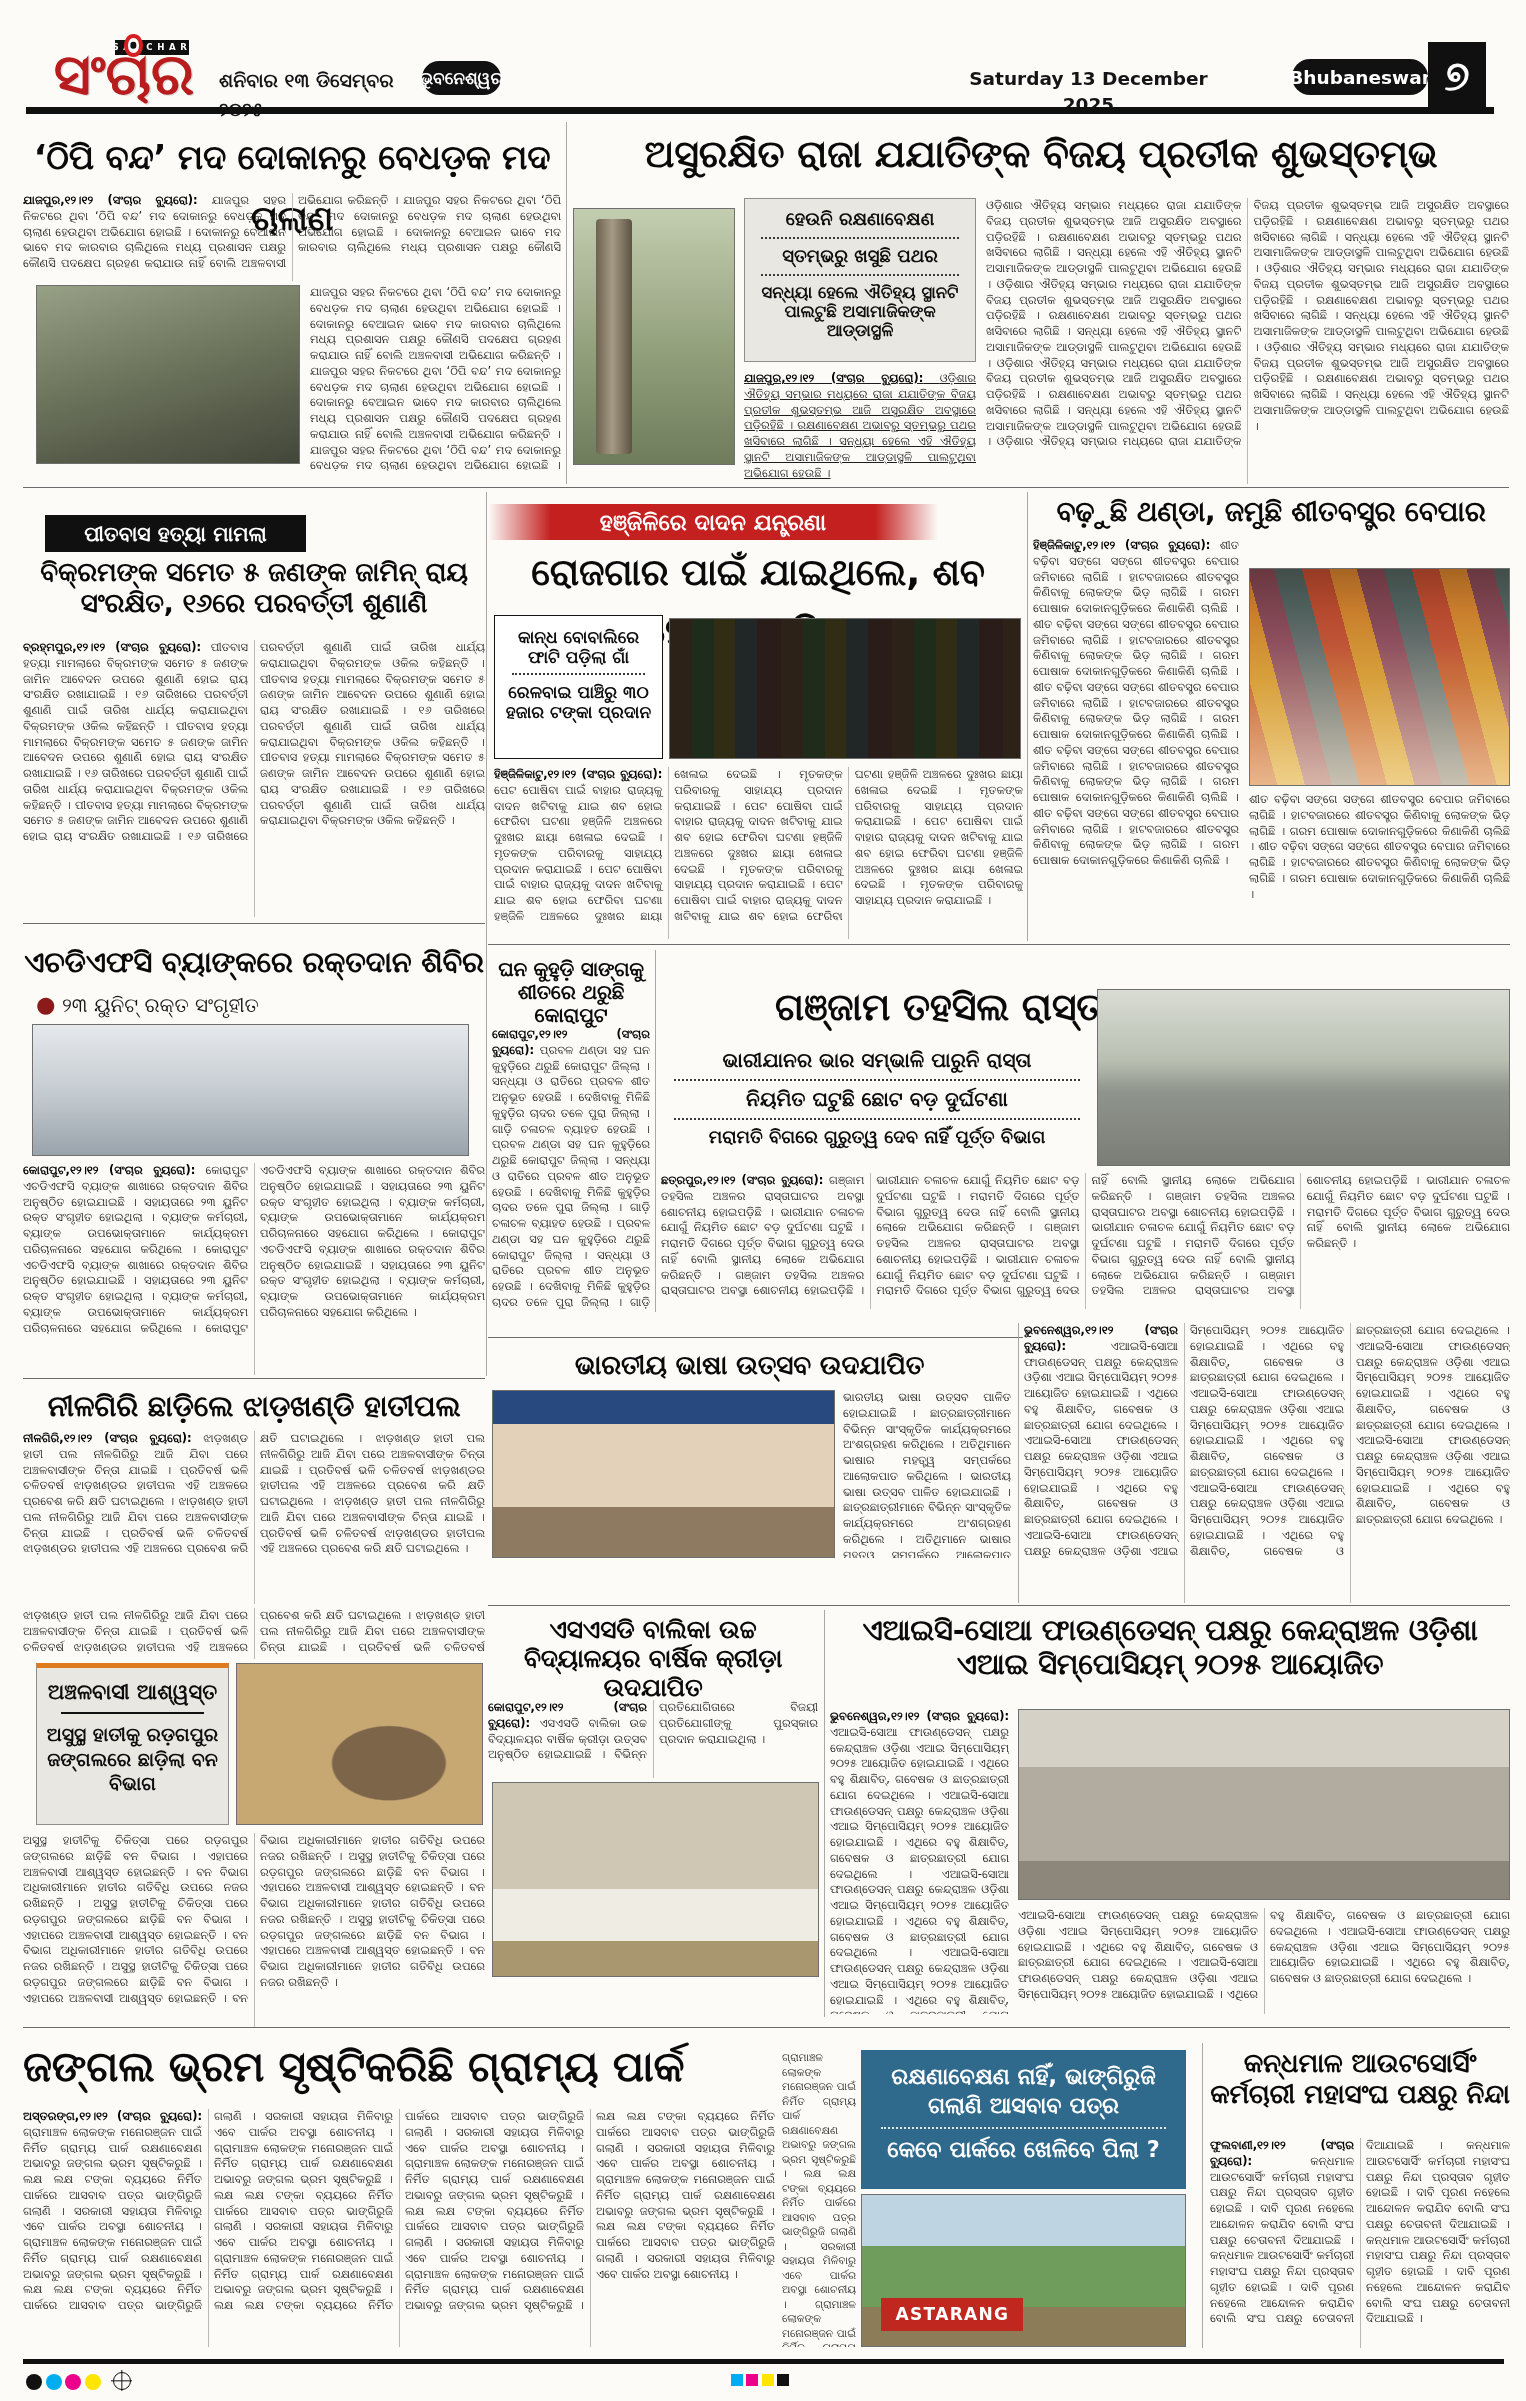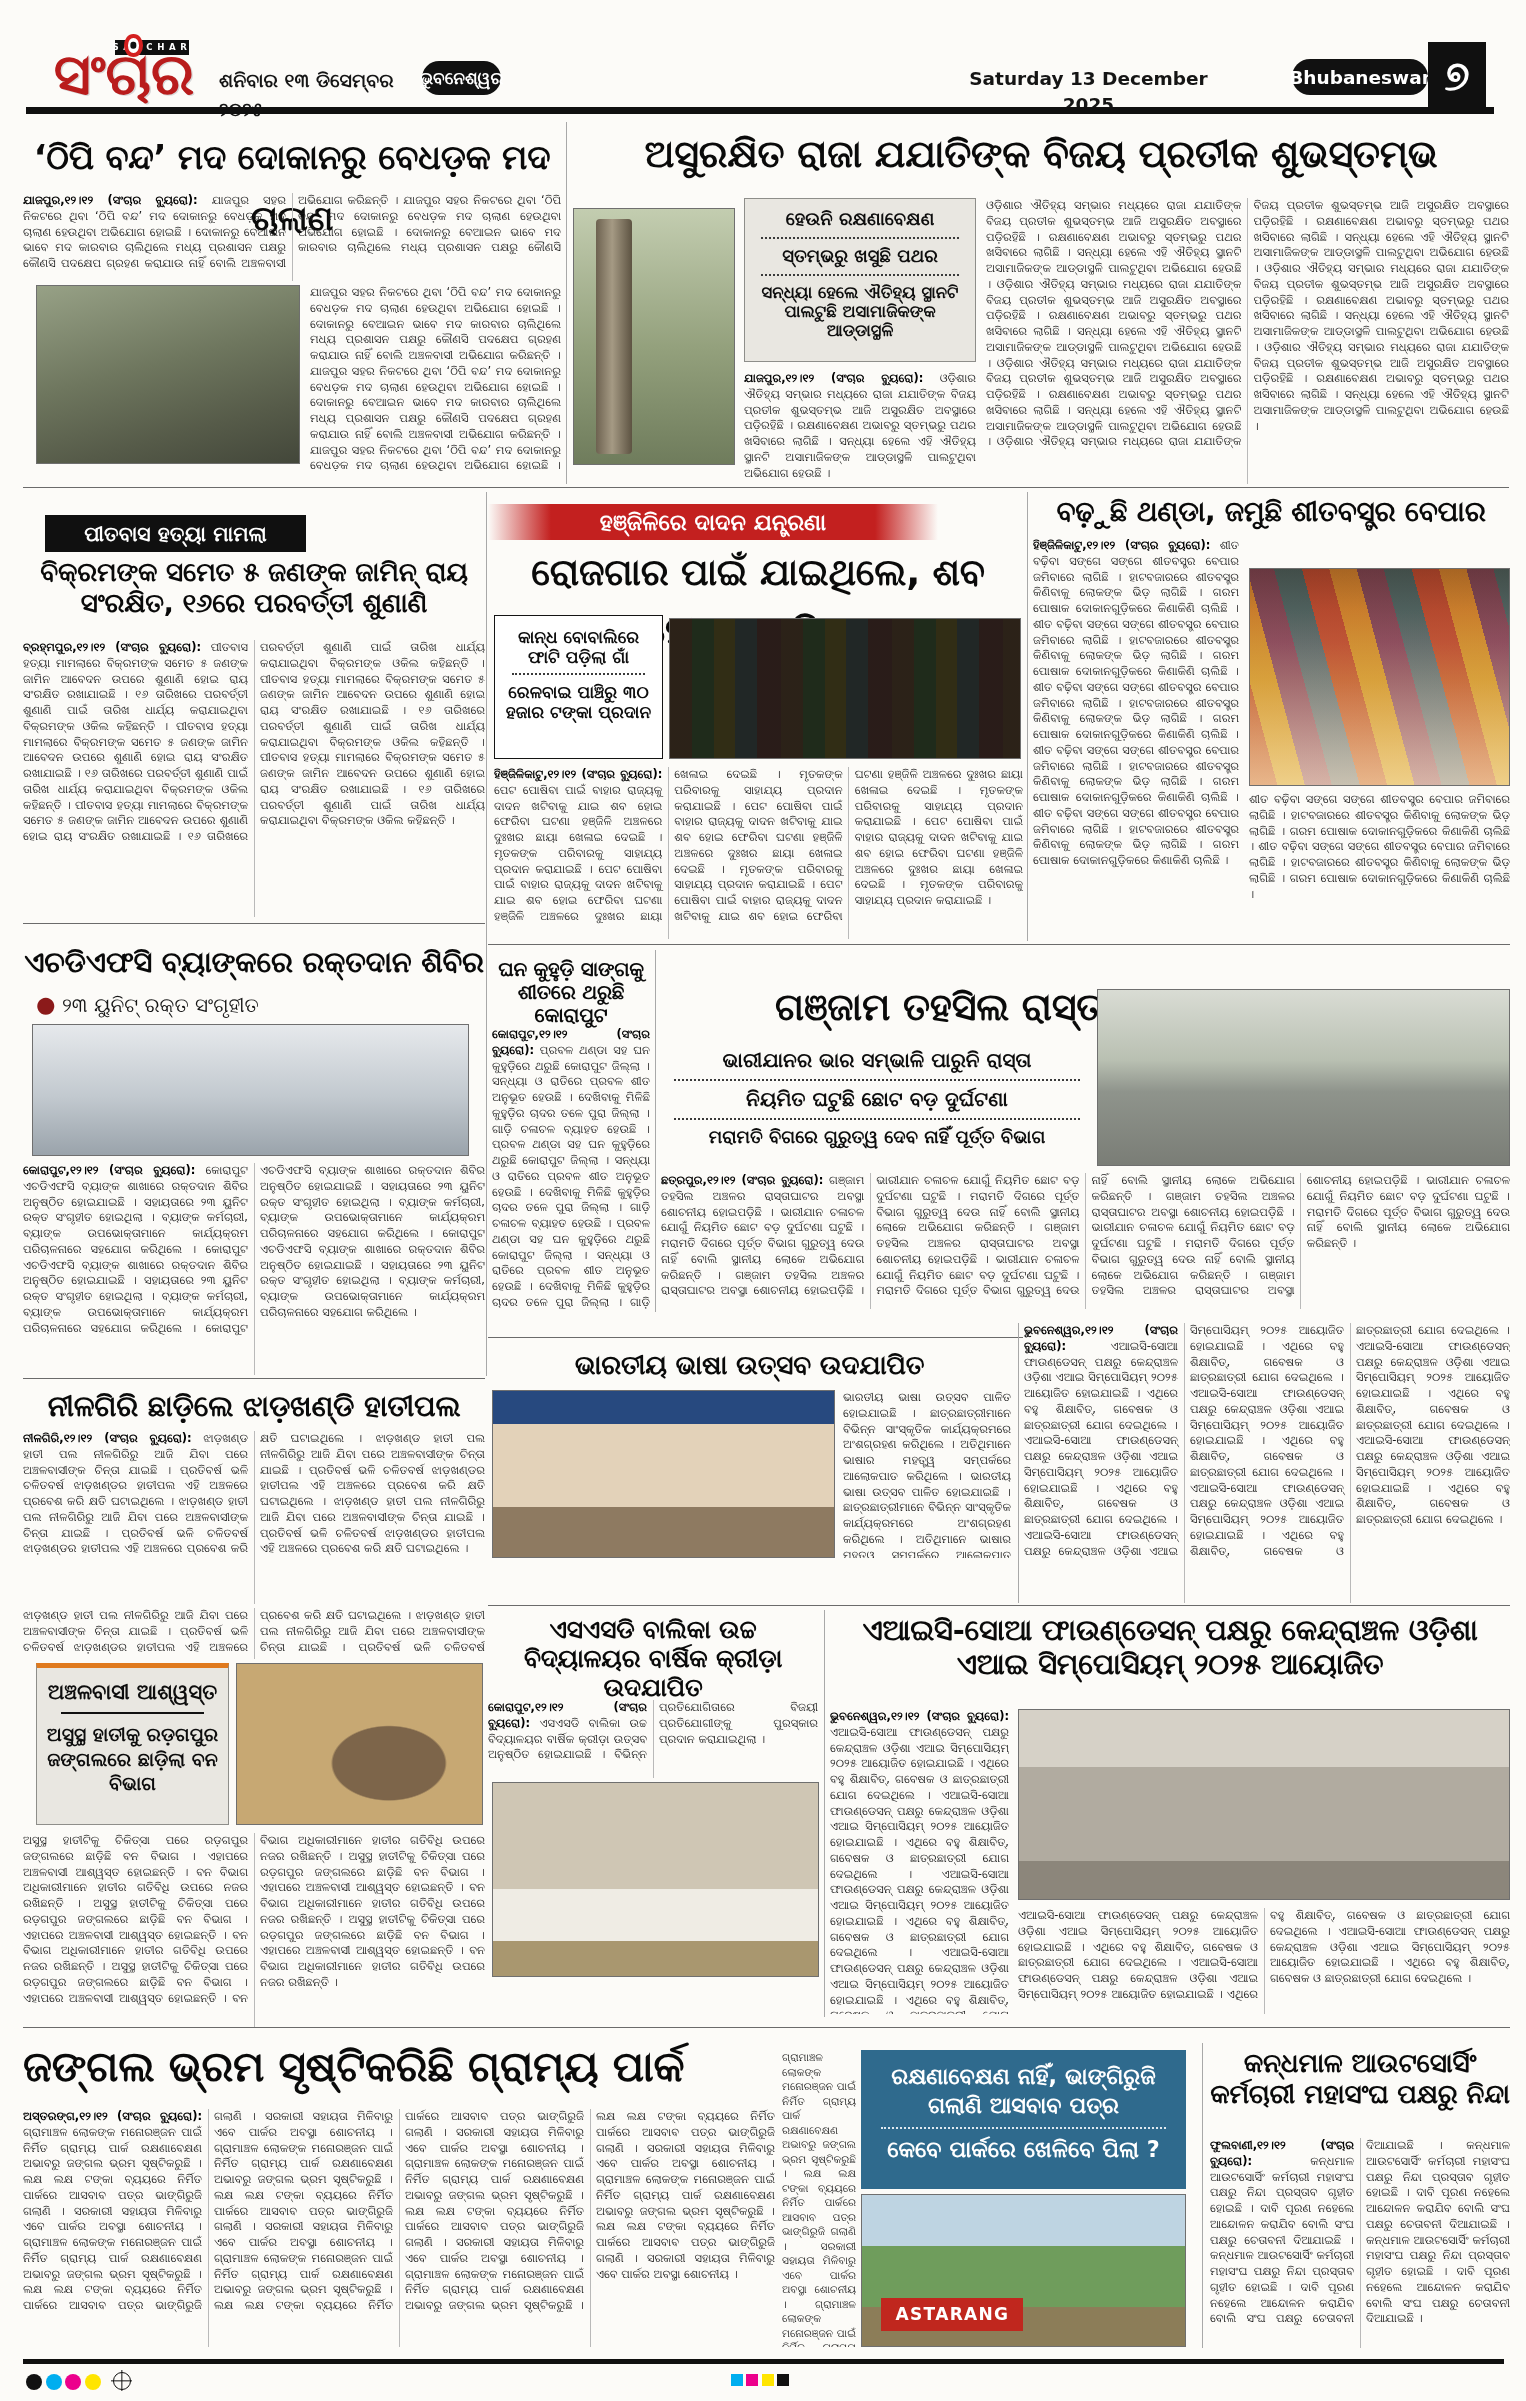--- a/index.html
+++ b/index.html
@@ -102,21 +102,21 @@
     </div>
 
   <div class="abs graybox" style="left:744px;top:198px;width:232px;height:164px;font-size:18px;padding:9.2px 5.3px;">
     <div>ହେଉନି ରକ୍ଷଣାବେକ୍ଷଣ</div>
     <div class="dotsep"></div>
     <div>ସ୍ତମ୍ଭରୁ ଖସୁଛି ପଥର</div>
     <div class="dotsep"></div>
     <div style="font-size:16.5px;">ସନ୍ଧ୍ୟା ହେଲେ ଐତିହ୍ୟ ସ୍ଥାନଟି ପାଲଟୁଛି ଅସାମାଜିକଙ୍କ ଆଡ୍ଡାସ୍ଥଳି</div>
   </div>
 
-  <div class="abs bodytxt" style="left:744px;top:371px;width:232px;height:114px;">
+  <div class="abs bodytxt" style="left:744px;top:371px;width:232px;height:114px;text-decoration:underline;">
     <b class="dateline-bold">ଯାଜପୁର,୧୨।୧୨ (ସଂଚାର ବ୍ୟୁରୋ):</b>
     <span>ଓଡ଼ିଶାର ଐତିହ୍ୟ ସମ୍ଭାର ମଧ୍ୟରେ ରାଜା ଯଯାତିଙ୍କ ବିଜୟ ପ୍ରତୀକ ଶୁଭସ୍ତମ୍ଭ ଆଜି ଅସୁରକ୍ଷିତ ଅବସ୍ଥାରେ ପଡ଼ିରହିଛି । ରକ୍ଷଣାବେକ୍ଷଣ ଅଭାବରୁ ସ୍ତମ୍ଭରୁ ପଥର ଖସିବାରେ ଲାଗିଛି । ସନ୍ଧ୍ୟା ହେଲେ ଏହି ଐତିହ୍ୟ ସ୍ଥାନଟି ଅସାମାଜିକଙ୍କ ଆଡ୍ଡାସ୍ଥଳି ପାଲଟୁଥିବା ଅଭିଯୋଗ ହେଉଛି ।</span>
   </div>
 
   <div class="abs bodytxt cols2" style="left:986px;top:198px;width:523px;height:286px;">
     <span>ଓଡ଼ିଶାର ଐତିହ୍ୟ ସମ୍ଭାର ମଧ୍ୟରେ ରାଜା ଯଯାତିଙ୍କ ବିଜୟ ପ୍ରତୀକ ଶୁଭସ୍ତମ୍ଭ ଆଜି ଅସୁରକ୍ଷିତ ଅବସ୍ଥାରେ ପଡ଼ିରହିଛି । ରକ୍ଷଣାବେକ୍ଷଣ ଅଭାବରୁ ସ୍ତମ୍ଭରୁ ପଥର ଖସିବାରେ ଲାଗିଛି । ସନ୍ଧ୍ୟା ହେଲେ ଏହି ଐତିହ୍ୟ ସ୍ଥାନଟି ଅସାମାଜିକଙ୍କ ଆଡ୍ଡାସ୍ଥଳି ପାଲଟୁଥିବା ଅଭିଯୋଗ ହେଉଛି । ଓଡ଼ିଶାର ଐତିହ୍ୟ ସମ୍ଭାର ମଧ୍ୟରେ ରାଜା ଯଯାତିଙ୍କ ବିଜୟ ପ୍ରତୀକ ଶୁଭସ୍ତମ୍ଭ ଆଜି ଅସୁରକ୍ଷିତ ଅବସ୍ଥାରେ ପଡ଼ିରହିଛି । ରକ୍ଷଣାବେକ୍ଷଣ ଅଭାବରୁ ସ୍ତମ୍ଭରୁ ପଥର ଖସିବାରେ ଲାଗିଛି । ସନ୍ଧ୍ୟା ହେଲେ ଏହି ଐତିହ୍ୟ ସ୍ଥାନଟି ଅସାମାଜିକଙ୍କ ଆଡ୍ଡାସ୍ଥଳି ପାଲଟୁଥିବା ଅଭିଯୋଗ ହେଉଛି । ଓଡ଼ିଶାର ଐତିହ୍ୟ ସମ୍ଭାର ମଧ୍ୟରେ ରାଜା ଯଯାତିଙ୍କ ବିଜୟ ପ୍ରତୀକ ଶୁଭସ୍ତମ୍ଭ ଆଜି ଅସୁରକ୍ଷିତ ଅବସ୍ଥାରେ ପଡ଼ିରହିଛି । ରକ୍ଷଣାବେକ୍ଷଣ ଅଭାବରୁ ସ୍ତମ୍ଭରୁ ପଥର ଖସିବାରେ ଲାଗିଛି । ସନ୍ଧ୍ୟା ହେଲେ ଏହି ଐତିହ୍ୟ ସ୍ଥାନଟି ଅସାମାଜିକଙ୍କ ଆଡ୍ଡାସ୍ଥଳି ପାଲଟୁଥିବା ଅଭିଯୋଗ ହେଉଛି । ଓଡ଼ିଶାର ଐତିହ୍ୟ ସମ୍ଭାର ମଧ୍ୟରେ ରାଜା ଯଯାତିଙ୍କ ବିଜୟ ପ୍ରତୀକ ଶୁଭସ୍ତମ୍ଭ ଆଜି ଅସୁରକ୍ଷିତ ଅବସ୍ଥାରେ ପଡ଼ିରହିଛି । ରକ୍ଷଣାବେକ୍ଷଣ ଅଭାବରୁ ସ୍ତମ୍ଭରୁ ପଥର ଖସିବାରେ ଲାଗିଛି । ସନ୍ଧ୍ୟା ହେଲେ ଏହି ଐତିହ୍ୟ ସ୍ଥାନଟି ଅସାମାଜିକଙ୍କ ଆଡ୍ଡାସ୍ଥଳି ପାଲଟୁଥିବା ଅଭିଯୋଗ ହେଉଛି । ଓଡ଼ିଶାର ଐତିହ୍ୟ ସମ୍ଭାର ମଧ୍ୟରେ ରାଜା ଯଯାତିଙ୍କ ବିଜୟ ପ୍ରତୀକ ଶୁଭସ୍ତମ୍ଭ ଆଜି ଅସୁରକ୍ଷିତ ଅବସ୍ଥାରେ ପଡ଼ିରହିଛି । ରକ୍ଷଣାବେକ୍ଷଣ ଅଭାବରୁ ସ୍ତମ୍ଭରୁ ପଥର ଖସିବାରେ ଲାଗିଛି । ସନ୍ଧ୍ୟା ହେଲେ ଏହି ଐତିହ୍ୟ ସ୍ଥାନଟି ଅସାମାଜିକଙ୍କ ଆଡ୍ଡାସ୍ଥଳି ପାଲଟୁଥିବା ଅଭିଯୋଗ ହେଉଛି । ଓଡ଼ିଶାର ଐତିହ୍ୟ ସମ୍ଭାର ମଧ୍ୟରେ ରାଜା ଯଯାତିଙ୍କ ବିଜୟ ପ୍ରତୀକ ଶୁଭସ୍ତମ୍ଭ ଆଜି ଅସୁରକ୍ଷିତ ଅବସ୍ଥାରେ ପଡ଼ିରହିଛି । ରକ୍ଷଣାବେକ୍ଷଣ ଅଭାବରୁ ସ୍ତମ୍ଭରୁ ପଥର ଖସିବାରେ ଲାଗିଛି । ସନ୍ଧ୍ୟା ହେଲେ ଏହି ଐତିହ୍ୟ ସ୍ଥାନଟି ଅସାମାଜିକଙ୍କ ଆଡ୍ଡାସ୍ଥଳି ପାଲଟୁଥିବା ଅଭିଯୋଗ ହେଉଛି ।</span>
   </div>
 
   <div class="abs hrule" style="left:23px;top:487px;width:1486px;height:1.3px;"></div>
 

